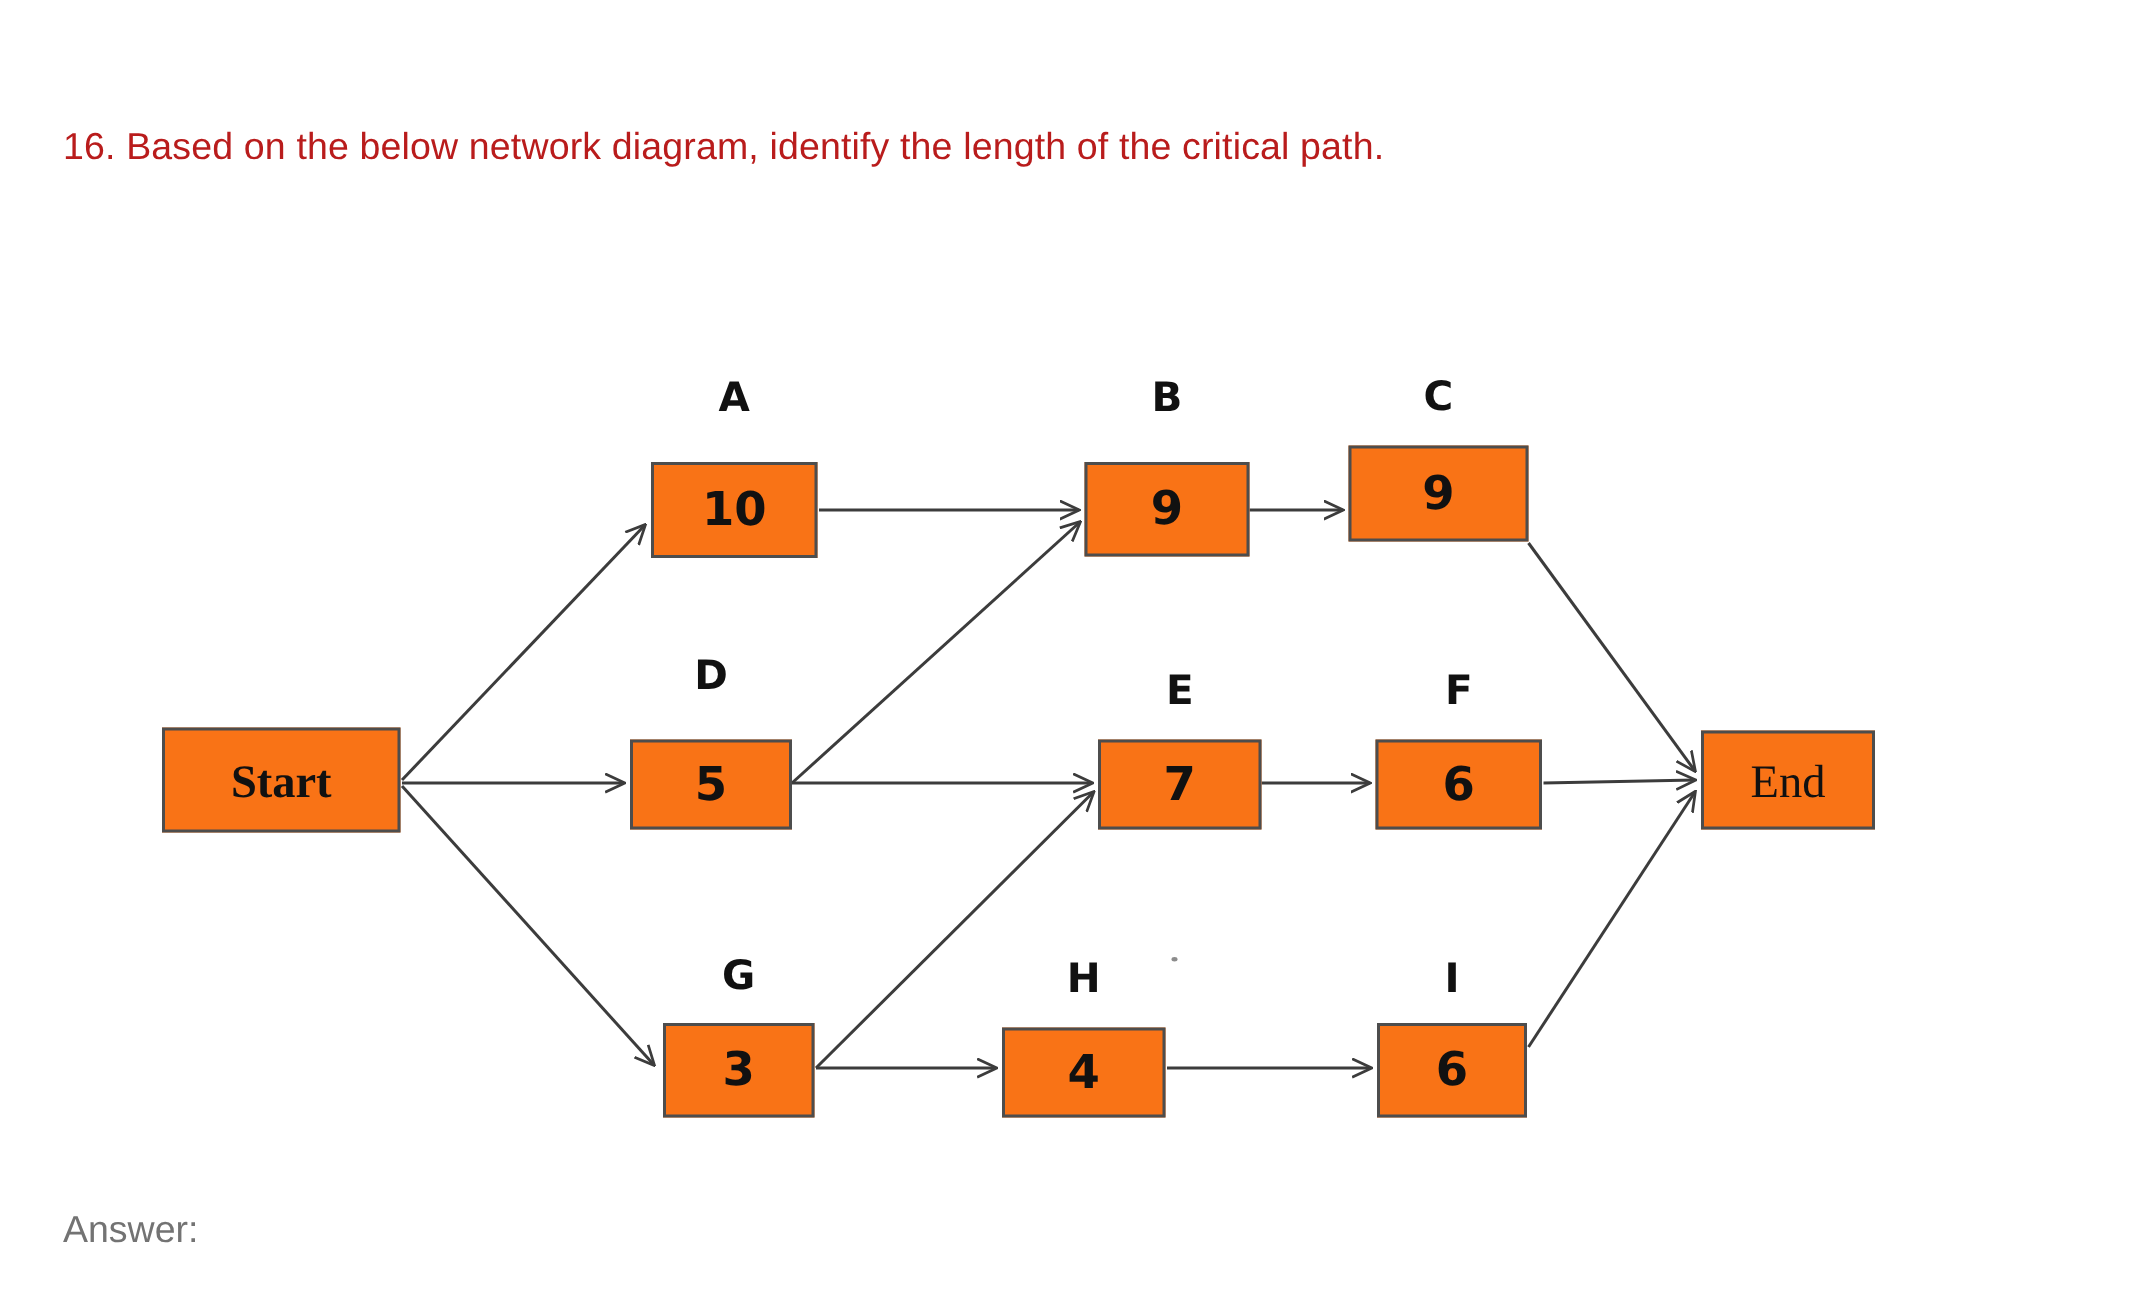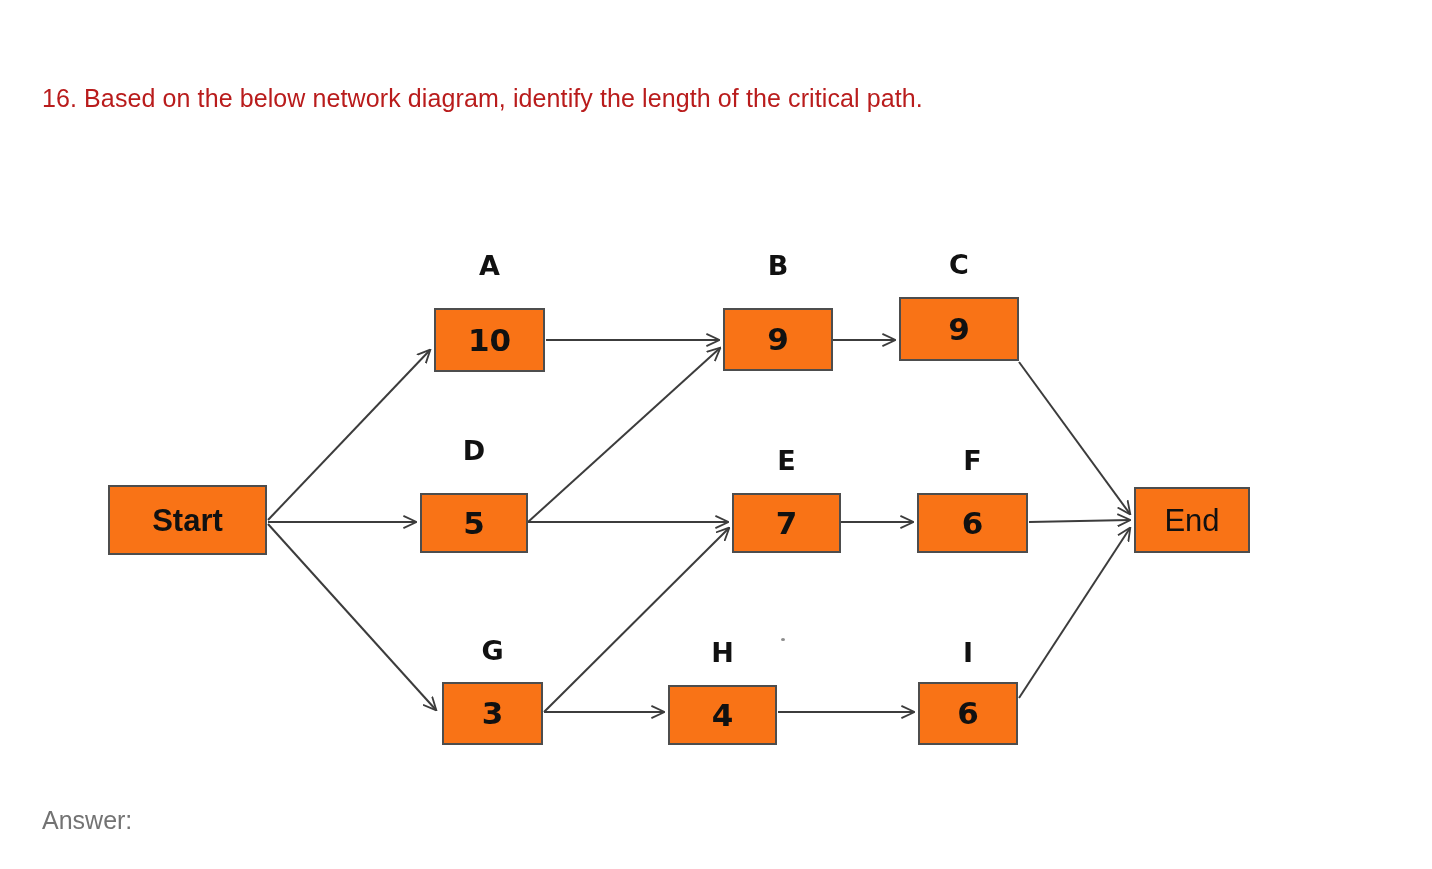--- a/index.html
+++ b/index.html
@@ -67,21 +67,21 @@
     z-index: 5;
   }
   .node-value {
     font-family: "DejaVu Sans", sans-serif;
     font-weight: bold;
     font-size: 31px;
     color: #111111;
     line-height: 1;
   }
   .terminal-value {
-    font-family: Liberation Sans, sans-serif;
+    font-family: Liberation Serif, serif;
     font-size: 31px;
     color: #111111;
     line-height: 1;
   }
   .terminal-value.bold { font-weight: bold; }
 
   
   .node-caption {
     position: absolute;
     font-family: "DejaVu Sans", sans-serif;

